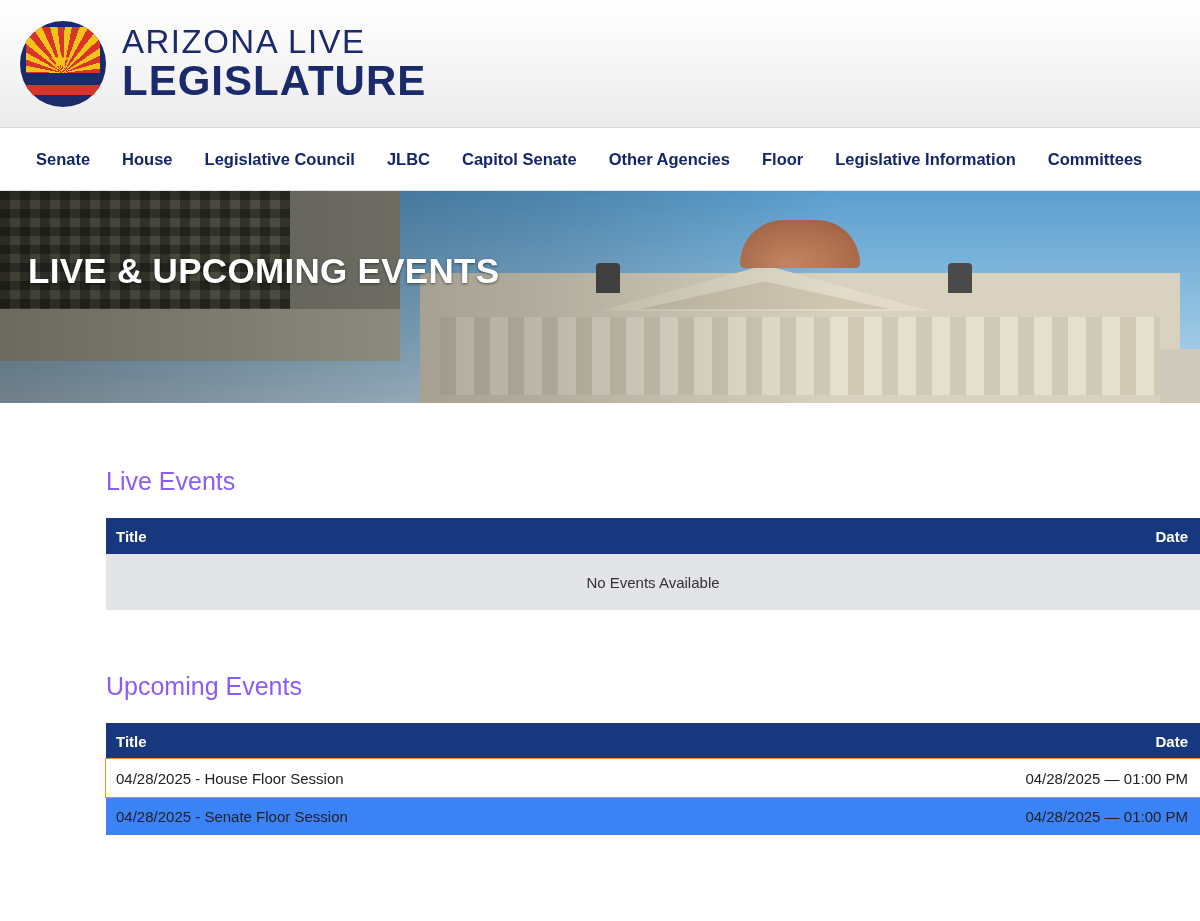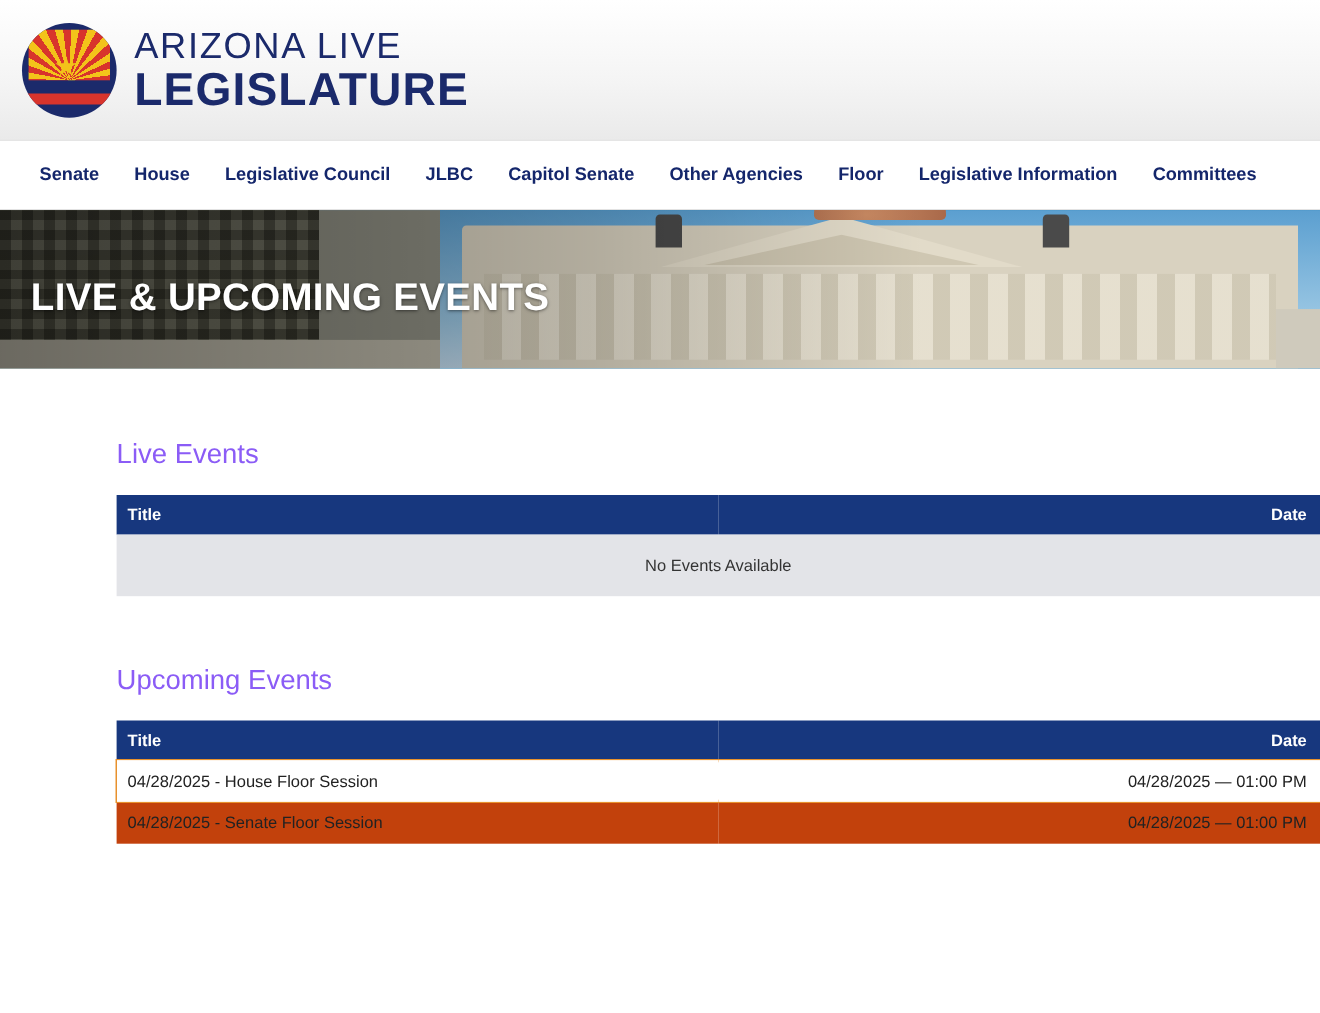--- a/index.html
+++ b/index.html
@@ -100,21 +100,21 @@
     color: #14266b;
     padding: 8px 16px;
     cursor: pointer;
     white-space: nowrap;
   }
   .nav-item:first-child { padding-left: 16px; }
 
   
   .hero {
     position: relative;
-    height: 144px;
+    height: 212px;
     overflow: hidden;
     background: #0369a1;
   }
   .hero .sky {
     position: absolute;
     inset: 0;
     background: linear-gradient(to bottom, #5b9fd0 0%, #9cc8e4 70%, #c3dcee 100%);
   }
   .hero .left-bldg {
     position: absolute;
@@ -260,21 +260,21 @@
     padding-right: 12px;
   }
   .row-empty td {
     background: #e3e4e8;
     text-align: center;
     padding: 18px 10px;
     font-size: 15px;
     color: #333;
   }
   .row-odd td { background: #ffffff; }
-  .row-even td { background: #c2410c; }
+  .row-even td { background: #3b82f6; }
 
   .highlight-row td {
     position: relative;
   }
   .highlight-row {
     outline: 3px solid #e8912d;
     outline-offset: -2px;
   }
 </style>
 </head>

